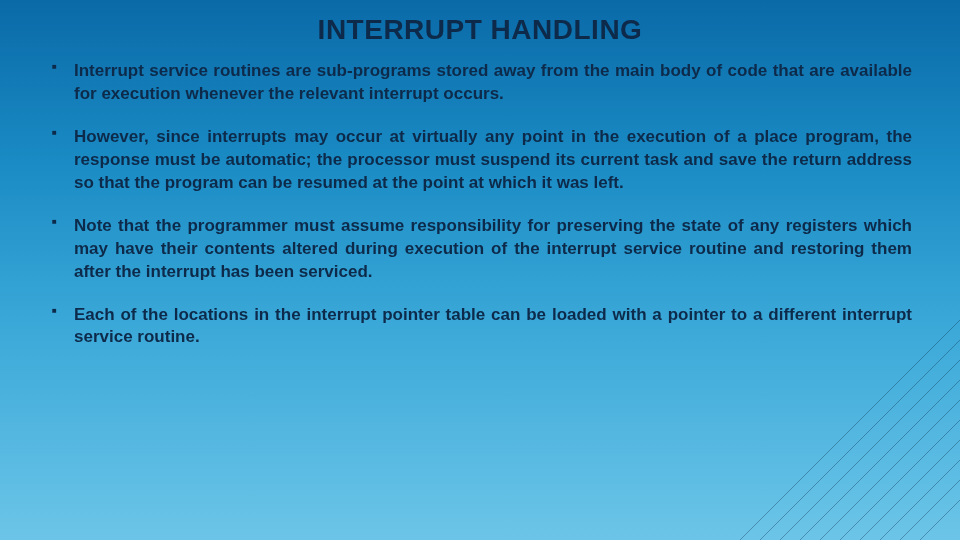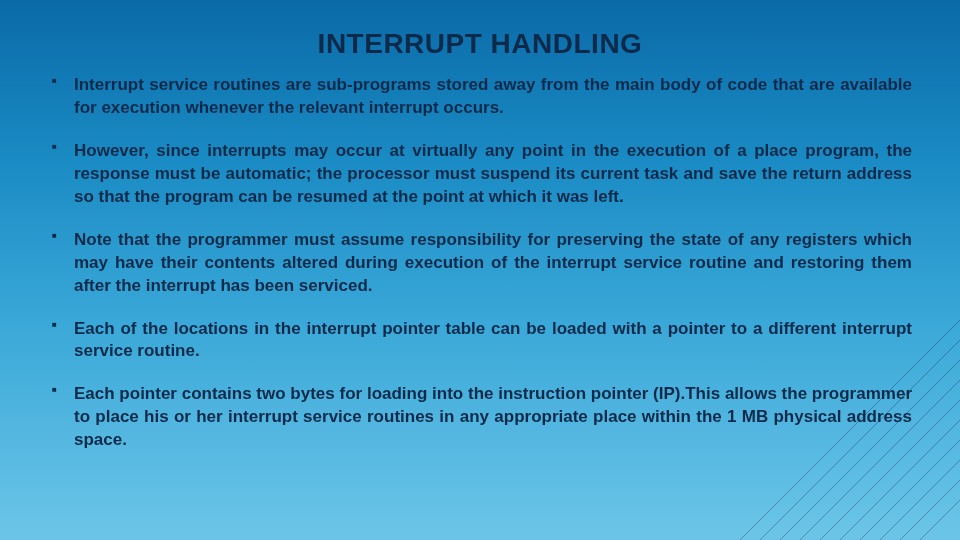--- a/index.html
+++ b/index.html
@@ -16,21 +16,21 @@
     width: 260px;
     height: 260px;
     pointer-events: none;
     opacity: 0.35;
   }
   .lines svg { width: 100%; height: 100%; }
   .slide {
     position: relative;
     width: 960px;
     height: 540px;
-    padding: 28px 48px 20px 48px;
+    padding: 14px 48px 20px 48px;
   }
   .title {
     text-align: center;
     font-size: 28px;
     font-weight: 700;
     color: #0d2a4a;
     letter-spacing: 0.5px;
     margin-bottom: 14px;
   }
   ul.bullets {
@@ -75,15 +75,14 @@
   </svg>
 </div>
 
 <div class="slide">
   <h1 class="title">INTERRUPT HANDLING</h1>
   <ul class="bullets">
     <li>Interrupt service routines are sub-programs stored away from the main body of code that are available for execution whenever the relevant interrupt occurs.</li>
     <li>However, since interrupts may occur at virtually any point in the execution of a place program, the response must be automatic; the processor must suspend its current task and save the return address so that the program can be resumed at the point at which it was left.</li>
     <li>Note that the programmer must assume responsibility for preserving the state of any registers which may have their contents altered during execution of the interrupt service routine and restoring them after the interrupt has been serviced.</li>
     <li>Each of the locations in the interrupt pointer table can be loaded with a pointer to a different interrupt service routine.</li>
-    <li>Each pointer contains two bytes for loading into the instruction pointer (IP).This allows the programmer to place his or her interrupt service routines in any appropriate place within the 1 MB physical address space.</li>
   </ul>
 </div>
 
 </body></html>

